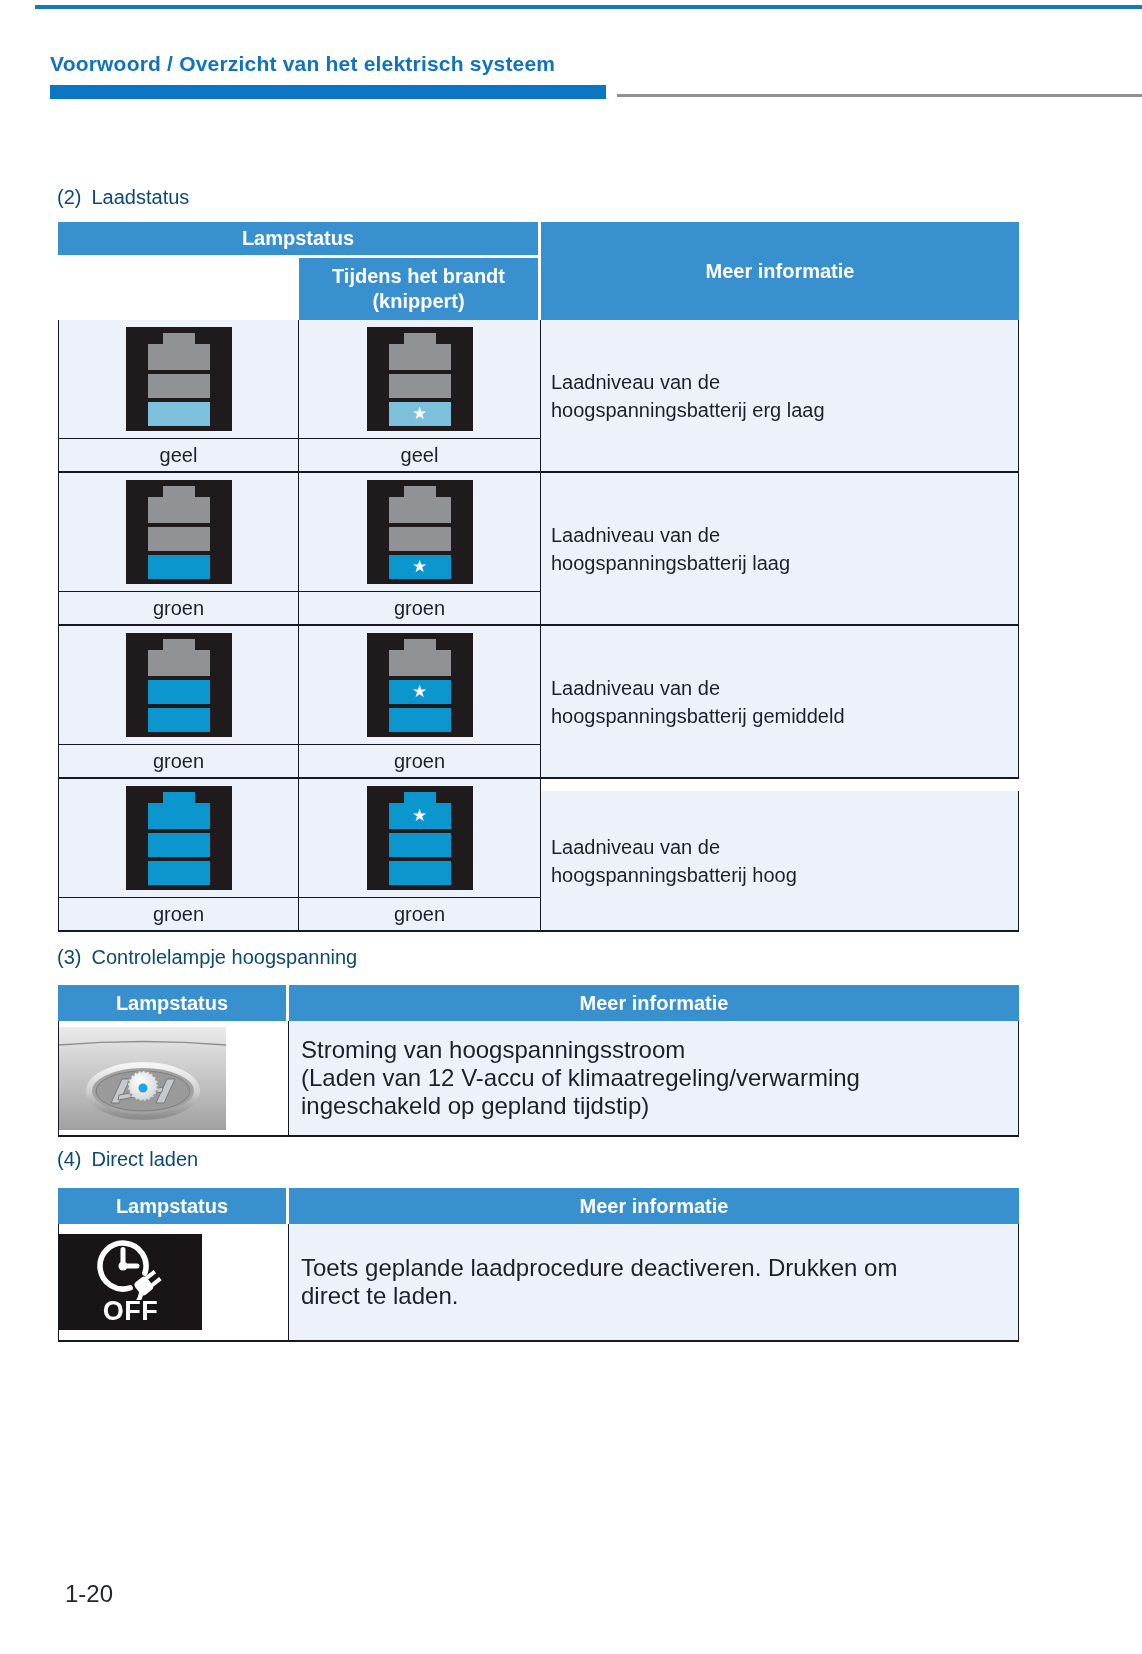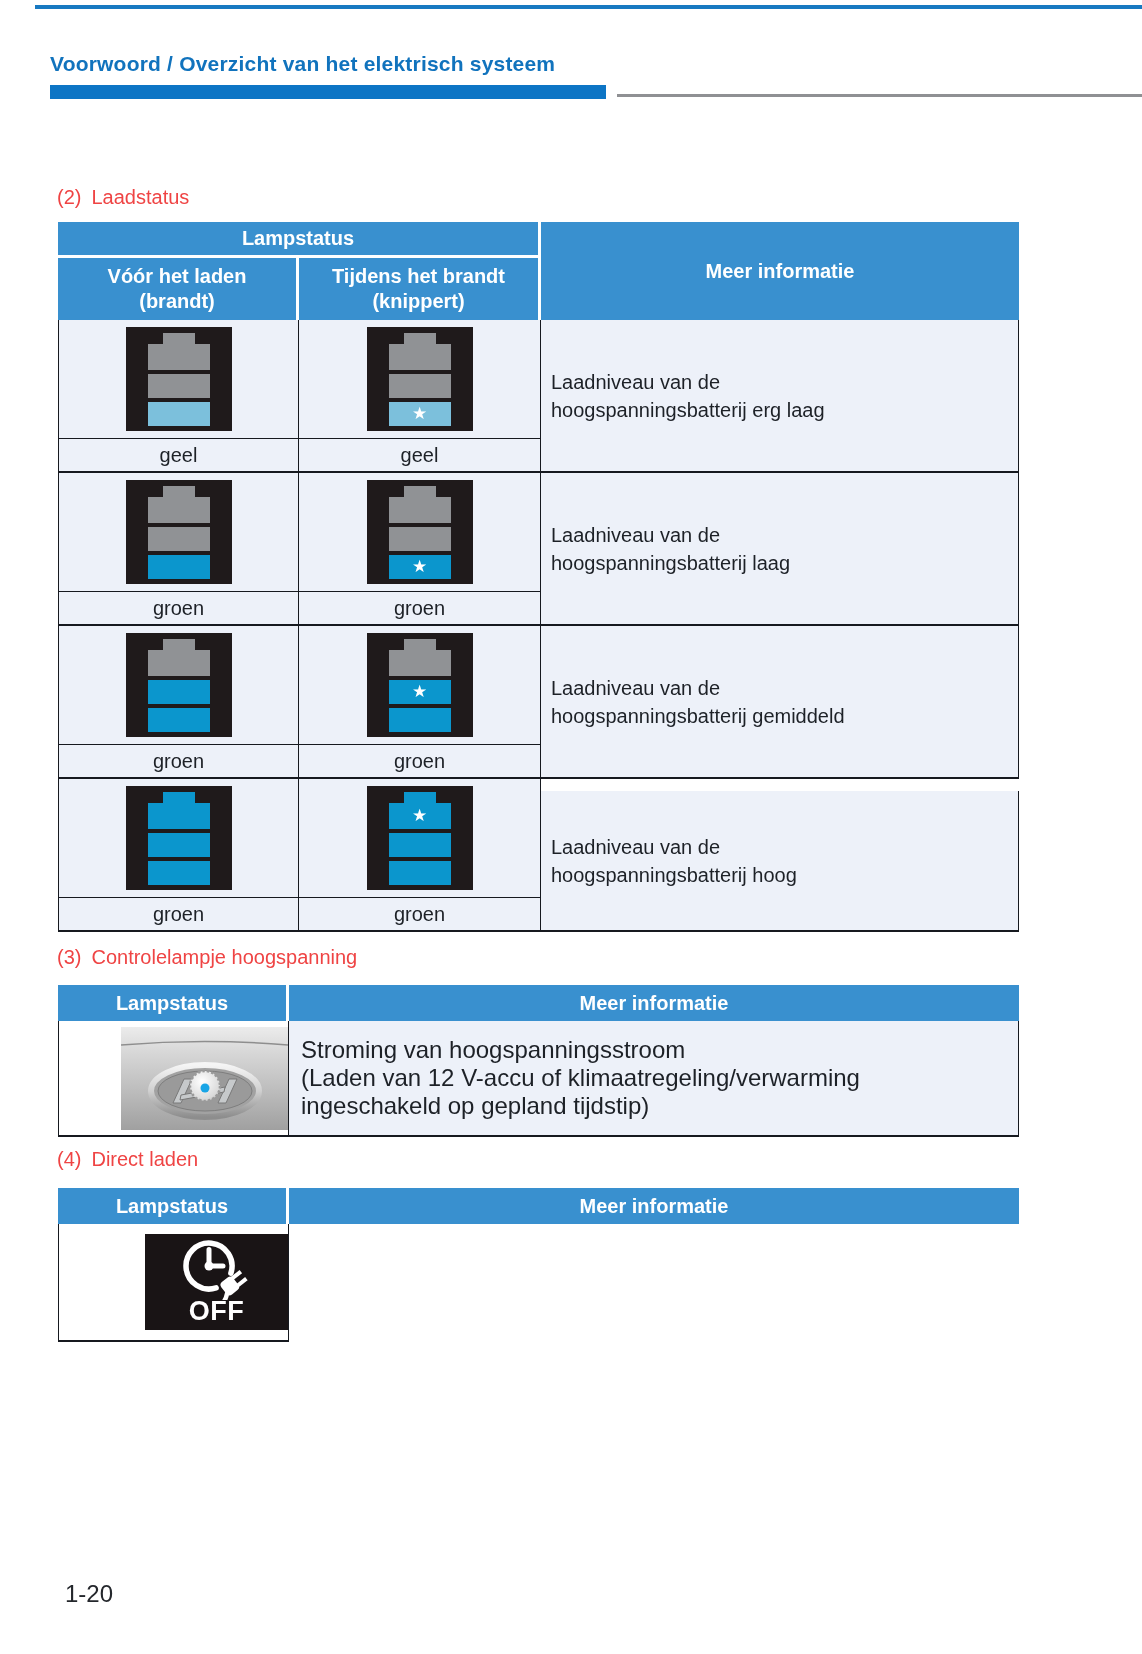--- a/index.html
+++ b/index.html
@@ -10,21 +10,21 @@
     color:#1d2127;
   }
   .top-rule { position:absolute; left:35px; right:0; top:5px; height:4px; background:#1879c1; }
   .doc-title {
     position:absolute; left:50px; top:52px; margin:0;
     font-size:21px; font-weight:600; color:#1173bd; letter-spacing:0.2px;
   }
   .blue-bar { position:absolute; left:50px; top:85px; width:556px; height:14px; background:#0d75c5; }
   .gray-rule { position:absolute; left:617px; top:94px; right:0; height:3px; background:#8f9093; }
 
-  .section-title { position:absolute; font-size:20px; font-weight:500; color:#ef4444; }
+  .section-title { position:absolute; font-size:20px; font-weight:500; color:#0c4a6e; }
   .section-title .sec-num { margin-right:10px; }
   .st2 { left:57px; top:186px; }
   .st3 { left:57px; top:946px; }
   .st4 { left:57px; top:1148px; }
 
   
   .tbl { position:absolute; display:grid; }
   .t1 { left:58px; top:222px; width:961px;
         grid-template-columns:241px 242px 478px;
         grid-template-rows:36px 62px 119px 34px 119px 34px 119px 34px 119px 34px; }
@@ -43,21 +43,21 @@
 
   .cell { background:#edf1f9; display:flex; align-items:center; justify-content:center; }
   .bl { border-left:1.6px solid #16191f; }
   .br { border-right:1.6px solid #16191f; }
   .bb-thin  { border-bottom:1.2px solid #16191f; }
   .bb-thick { border-bottom:2.2px solid #16191f; }
 
   .cell-label { font-size:20px; }
   .cell-info  { justify-content:flex-start; padding-left:10px; }
   .cell-info .info-text { max-width:370px; font-size:20px; line-height:28px; }
-  .cell-white { background:#ffffff; display:flex; align-items:center; justify-content:flex-end; }
+  .cell-white { background:#ffffff; display:flex; align-items:center; justify-content:flex-start; }
   .info-wide { justify-content:flex-start; padding-left:12px; }
   .info-wide .info-lines { max-width:640px; font-size:24px; line-height:28px; }
 
   
   .bat-box { width:106px; height:104px; background:#1f1a1b;
              display:flex; align-items:center; justify-content:center; }
   .bat { display:flex; flex-direction:column; align-items:center; }
   .bat-cap { width:32px; height:11px; }
   .bat-seg { width:62px; height:24px; margin-top:4px; position:relative;
              display:flex; align-items:center; justify-content:center; }
@@ -82,24 +82,20 @@
 <div class="section-title st2">
   <span class="sec-num">(2)</span><span>Laadstatus</span>
 </div>
 
 <div class="tbl t1">
   <div class="blue-h wr wb" style="grid-area:1 / 1 / auto / span 2;">
     <span>Lampstatus</span>
   </div>
   <div class="blue-h" style="grid-area:1 / 3 / span 2 / auto;">
     <span>Meer informatie</span>
-  </div>
-  <div class="blue-h wr" style="grid-area:2 / 1;">
-    <span>Vóór het laden</span>
-    <span>(brandt)</span>
   </div>
   <div class="blue-h wr" style="grid-area:2 / 2;">
     <span>Tijdens het brandt</span>
     <span>(knippert)</span>
   </div>
 
   <div class="cell cell-icon before bl br bb-thin" style="grid-area: 3 / 1;">
     <div class="bat-box">
       <div class="bat">
         <div class="bat-cap" style="background: rgb(144, 146, 149);"></div>
@@ -282,15 +278,18 @@
         <g transform="translate(62,45) rotate(-38)">
           <rect x="-9" y="-8" width="15" height="16" rx="4" fill="#fff"></rect>
           <rect x="5" y="-6.5" width="11" height="4" fill="#fff"></rect>
           <rect x="5" y="2.5" width="11" height="4" fill="#fff"></rect>
           <path d="M-8 4 C -15 10, -21 11, -25 5" stroke="#fff" stroke-width="4.5" fill="none" stroke-linecap="round"></path>
         </g>
       </svg>
       <div class="off-label">OFF</div>
     </div>
   </div>
+  <div class="cell info-wide br bb-thick" style="grid-area:2 / 2;">
+    <div class="info-lines">Toets geplande laadprocedure deactiveren. Drukken om direct te laden.</div>
+  </div>
 </div>
 
 <div class="page-num">1-20</div>
 
 </body></html>

